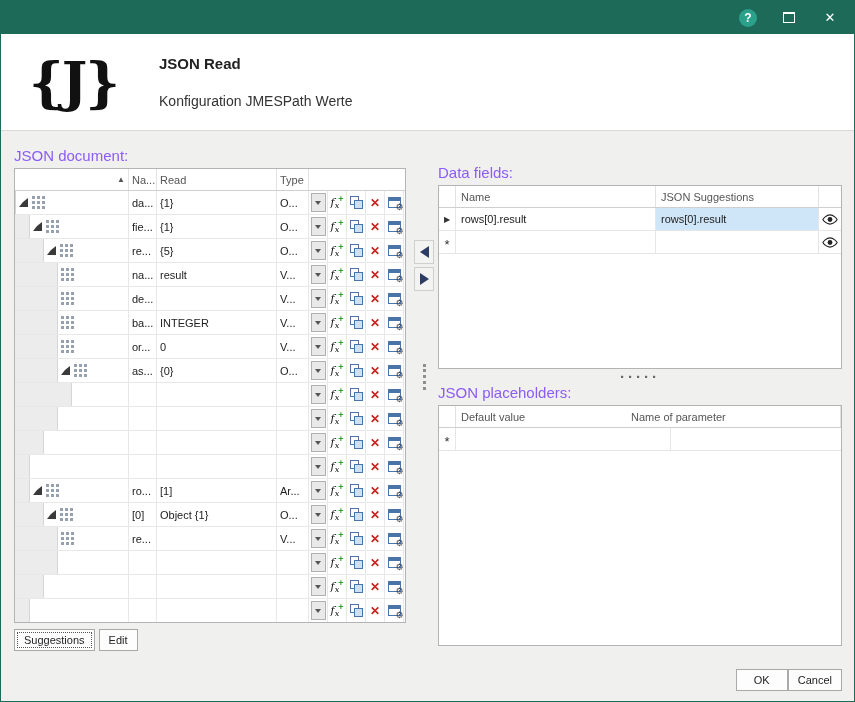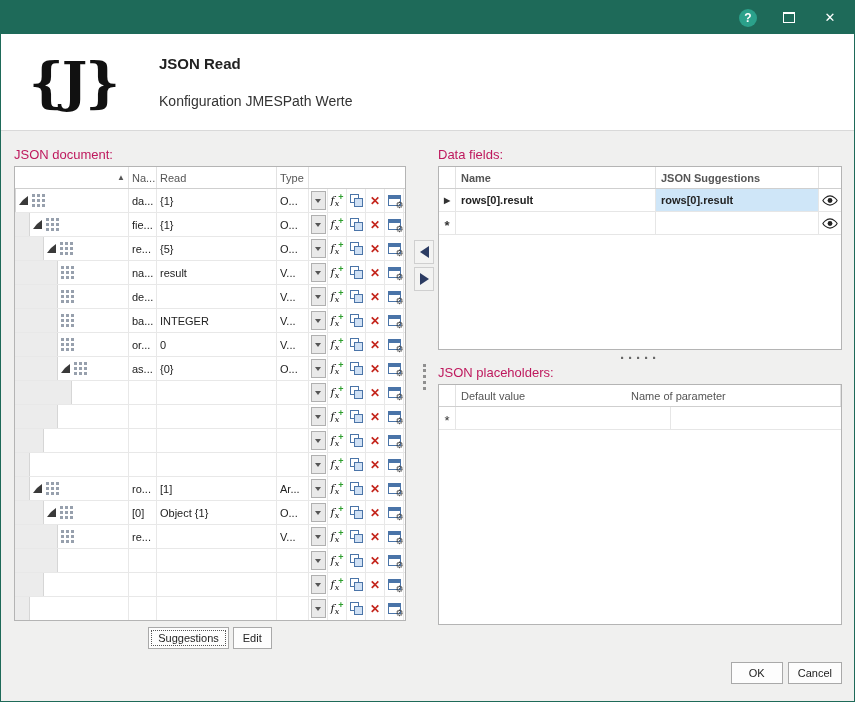--- a/index.html
+++ b/index.html
@@ -35,21 +35,21 @@
   }
   .logo {
     font-family:"DejaVu Serif", serif; font-size:54px; font-weight:bold;
     color:#111; line-height:1; letter-spacing:-2px;
   }
   .header-text { margin-left:41px; }
   .title { font-size:15px; font-weight:bold; color:#222; margin-bottom:21px; }
   .subtitle { font-size:14px; color:#333; }
   
   .content { position:absolute; top:131px; left:0; right:0; bottom:0; }
-  .panel-label { font-size:13px; color:#be185d; margin-bottom:4px; }
+  .panel-label { font-size:15px; color:#8b5cf6; margin-bottom:4px; }
   
   .left-panel { position:absolute; left:13px; top:15px; width:392px; }
   .tree-table { border:1px solid #b4b4b4; background:#fff; }
   .tt-header { display:flex; height:21px; background:#fff; border-bottom:1px solid #cfcfcf; }
   .tt-hcell {
     box-sizing:border-box; border-right:1px solid #e2e2e2;
     font-size:11px; color:#555; display:flex; align-items:center; padding:0 3px;
   }
   .tt-hcell.icons-h { flex:1; border-right:none; }
   .sort-arrow { font-size:8px; color:#555; margin-left:auto; }
@@ -93,58 +93,58 @@
   .copy-icon { position:relative; width:13px; height:13px; }
   .copy-icon::before { content:""; position:absolute; left:0; top:0; width:7px; height:7px;
     border:1px solid #4a74a8; background:#fff; }
   .copy-icon::after { content:""; position:absolute; right:0; bottom:0; width:7px; height:7px;
     border:1px solid #4a74a8; background:#cfe0f4; }
   .x-icon { color:#c4261d; font-weight:bold; font-size:12px; line-height:1; }
   .wg-icon { position:relative; width:13px; height:11px; border:1px solid #4a74a8;
     background:#fff; box-sizing:border-box; }
   .wg-icon::before { content:""; position:absolute; left:0; top:0; right:0; height:3px; background:#4a74a8; }
   .wg-gear { position:absolute; right:-4px; bottom:-5px; font-size:9px; color:#444; line-height:1; }
-  .left-buttons { display:flex; justify-content:center; gap:4px; margin-top:6px; }
+  .left-buttons { display:flex; justify-content:flex-start; gap:4px; margin-top:6px; }
   .btn {
     height:22px; background:#fdfdfd; border:1px solid #a9a9a9;
     font-family:inherit; font-size:11px; color:#222; padding:0 9px; cursor:default;
   }
   .btn.focused { outline:1px dotted #555; outline-offset:-4px; }
   
   .transfer-col { position:absolute; left:412px; top:108px; width:22px;
     display:flex; flex-direction:column; align-items:center; gap:3px; }
   .arrow-btn { width:20px; height:24px; border:1px solid #cfcfcf; background:#f3f3f2;
     display:flex; align-items:center; justify-content:center; cursor:default; padding:0; }
   .tri-left  { width:0; height:0; border:6px solid transparent; border-left:0; border-right:9px solid #2c3c63; }
   .tri-right { width:0; height:0; border:6px solid transparent; border-right:0; border-left:9px solid #2c3c63; }
   .v-dots { margin-top:70px; width:0; height:26px; border-left:3px dotted #8f8f8f; }
   
-  .right-panel { position:absolute; left:437px; top:15px; width:404px; }
+  .right-panel { position:absolute; left:437px; top:32px; width:404px; }
   .g-table { border:1px solid #b4b4b4; background:#fff; box-sizing:border-box; overflow:hidden; }
-  .df-table { height:184px;font-weight:bold; }
+  .df-table { height:184px; }
   .ph-table { height:241px; }
   .g-header { display:flex; height:21px; border-bottom:1px solid #cfcfcf; background:#fff; }
   .g-hcell { box-sizing:border-box; border-right:1px solid #e2e2e2; font-size:11px; color:#555;
     display:flex; align-items:center; padding:0 5px; }
   .g-row { display:flex; height:22px; border-bottom:1px solid #e6e6e6; background:#fff; }
   .g-cell { box-sizing:border-box; border-right:1px solid #e6e6e6; font-size:11px; color:#222;
     display:flex; align-items:center; padding:0 5px; overflow:hidden; white-space:nowrap; }
   .w-marker { width:17px; justify-content:center; padding:0; }
   .mk-arrow { font-size:8px; color:#333; }
   .mk-star { font-size:13px; color:#333; margin-top:4px; }
   .w-dfname { width:200px; }
   .w-dfexpr { width:163px; }
   .w-dfexpr.sel { background:#cfe6f8; }
   .w-dfeye { flex:1; border-right:none; justify-content:center; padding:0; }
   .w-phname { width:215px; }
   .w-phval { flex:1; border-right:none; }
   .h-dots { text-align:center; color:#666; font-size:15px; letter-spacing:3px;
     line-height:10px; margin:3px 0 2px; font-weight:bold; }
   
-  .footer-buttons { position:absolute; right:12px; bottom:17px; display:flex; gap:5px; }
+  .footer-buttons { position:absolute; right:12px; bottom:10px; display:flex; }
   .footer-buttons .btn { min-width:52px; }
 </style>
 </head>
 <body>
 
 <div class="window">
 
   <div class="titlebar">
     <button class="tb-btn">
       <span class="help-circle">?</span>

